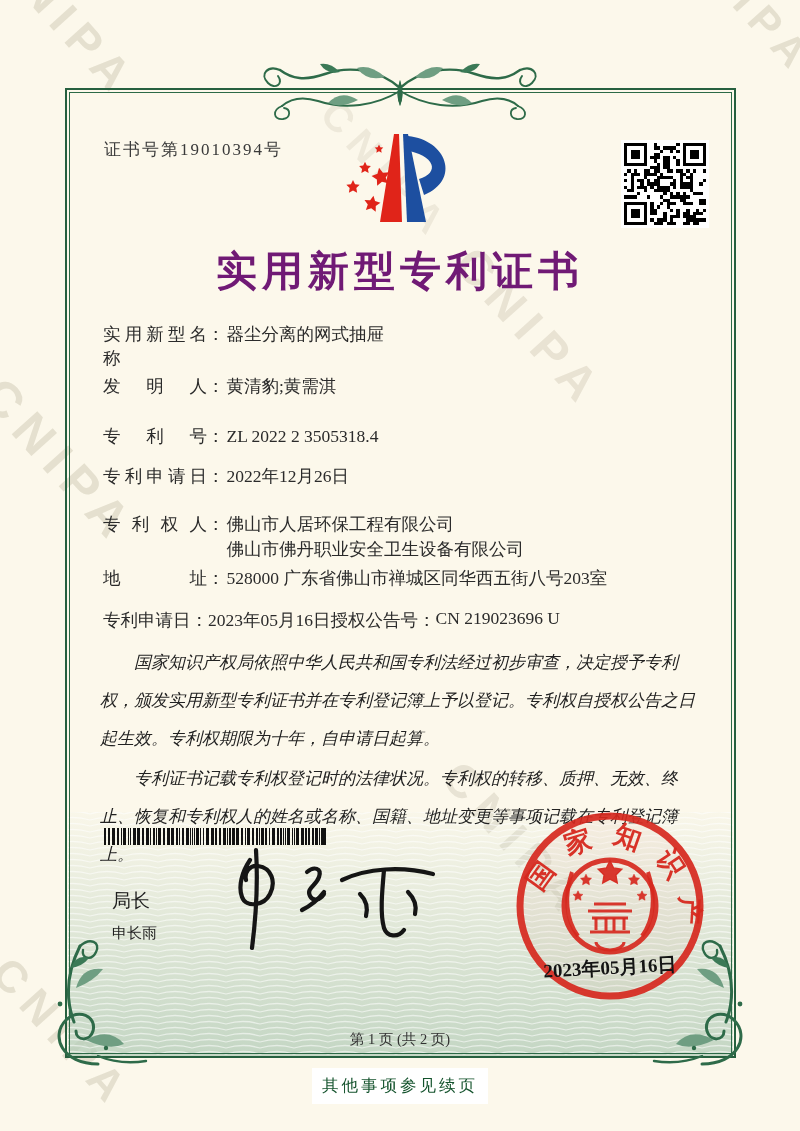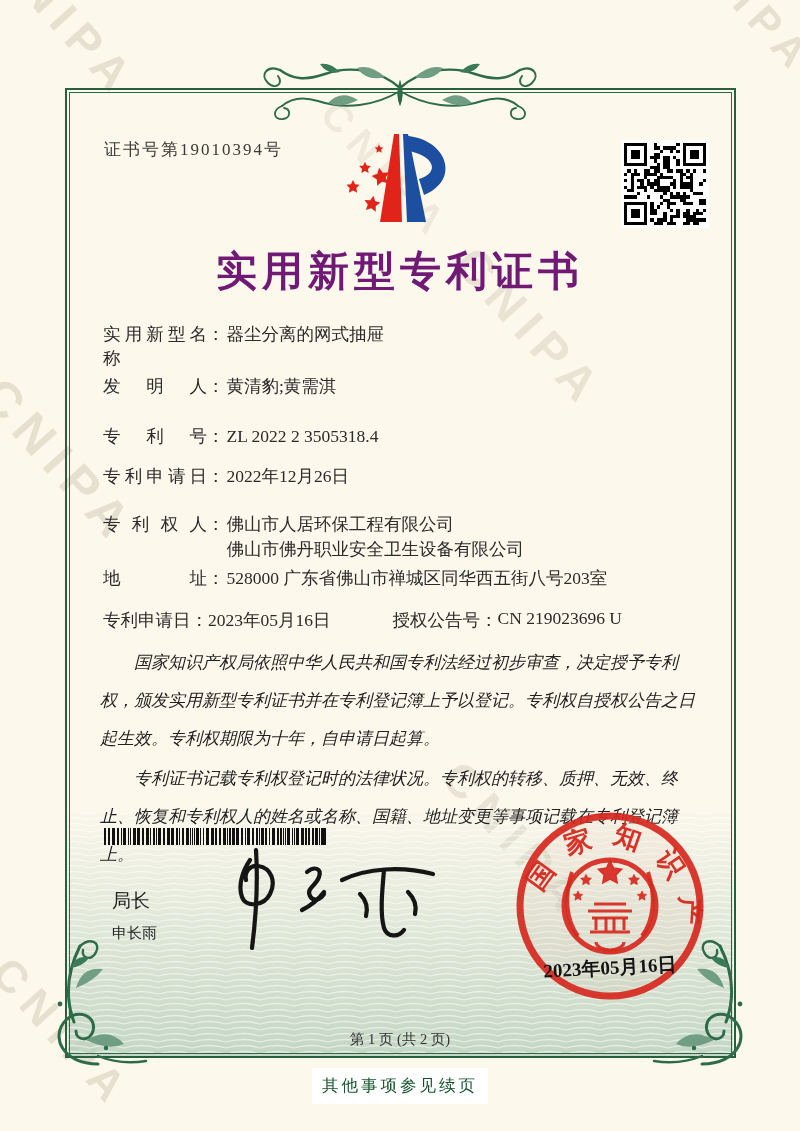--- a/index.html
+++ b/index.html
@@ -49,21 +49,21 @@
     font-size:41px;font-weight:700;letter-spacing:5px;color:#701a75;
   }
   .row{position:absolute;left:103px;font-size:17.5px;display:flex;align-items:flex-start;color:#2b2b2b;}
   .row .lbl{display:inline-block;width:104px;text-align:justify;text-align-last:justify;flex:none;}
   .row .col{flex:none;padding:0 2px 0 0;}
   .row .val{white-space:pre-line;line-height:25px;}
   .r1{top:322px;} .r2{top:374px;} .r3{top:424px;} .r4{top:464px;}
   .r5{top:512px;} .r6{top:566px;} 
   .grant{position:absolute;top:608px;left:103px;width:620px;font-size:17.5px;display:flex;}
   .grant .pair{display:flex;}
-  .grant .pair2{margin-left:62px;}
+  .grant .pair2{}
   .paras{
     position:absolute;left:100px;top:644px;width:602px;
     font-size:17px;line-height:38px;font-style:italic;color:#222;
   }
   .paras p{margin:0 0 2px 0;text-indent:2em;}
   .barcode{position:absolute;left:104px;top:828px;width:222px;height:17px;}
   .signer-title{position:absolute;left:112px;top:888px;font-size:19px;font-family:"Liberation Sans","DejaVu Sans",sans-serif;color:#1e1e1e;}
   .signer-name{position:absolute;left:112px;top:924px;font-size:15px;font-family:"Liberation Sans","DejaVu Sans",sans-serif;color:#1e1e1e;}
   .sig{position:absolute;left:212px;top:842px;width:232px;height:112px;}
   .seal{position:absolute;left:514px;top:810px;width:192px;height:192px;}

